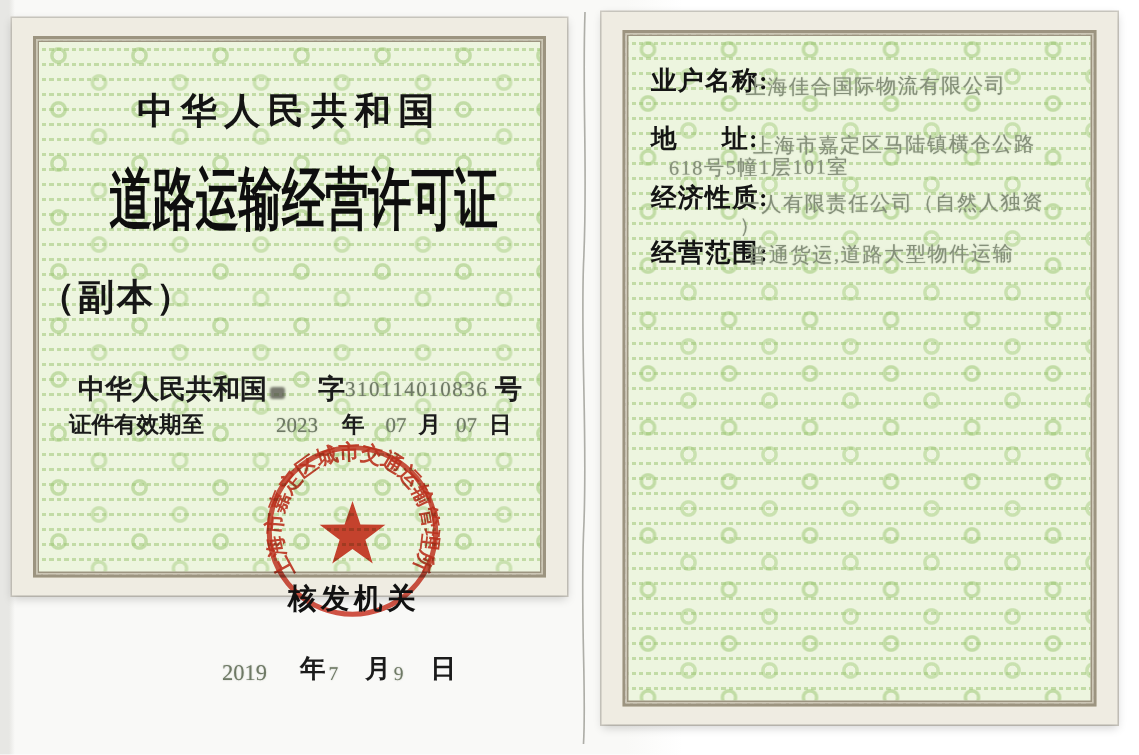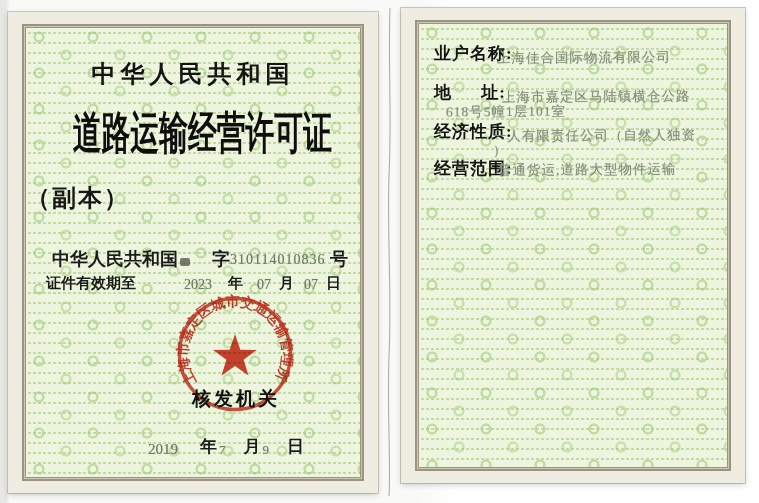--- a/index.html
+++ b/index.html
@@ -3,21 +3,21 @@
 <meta charset="utf-8">
 <style>
   * { margin:0; padding:0; box-sizing:border-box; }
   html,body { width:759px; height:503px; overflow:hidden; }
   body {
     position:relative;
     font-family:"Liberation Serif","DejaVu Serif",serif;
     background:linear-gradient(90deg,#e7e7e4 0 6px,#f9f9f7 10px 55%,#ffffff 60%);
   }
   .page { position:absolute; background:#efece2; box-shadow:0 2px 6px rgba(0,0,0,.18), 0 0 0 1px #cfccc4; }
-  .page-left  { left:8px;  top:12px; width:370px; height:481px; }
+  .page-left  { left:8px;  top:12px; width:370px; height:385px; }
   .page-right { left:401px; top:8px; width:344px; height:475px; }
 
   .frame {
     position:absolute; inset:12px 14px;
     border:2px solid #9c9480;
     box-shadow:inset 0 0 0 1px #cdc7b6;
     background-color:#ddd8c8;
     background-image:
       repeating-linear-gradient(90deg, rgba(255,255,255,.92) 0 3px, rgba(150,142,122,.55) 3px 5px, rgba(255,255,255,.92) 5px 8px, rgba(171,163,142,.35) 8px 13px),
       repeating-linear-gradient(0deg,  rgba(255,255,255,.85) 0 3px, rgba(150,142,122,.45) 3px 5px, rgba(255,255,255,.85) 5px 8px, rgba(171,163,142,.3) 8px 13px);

